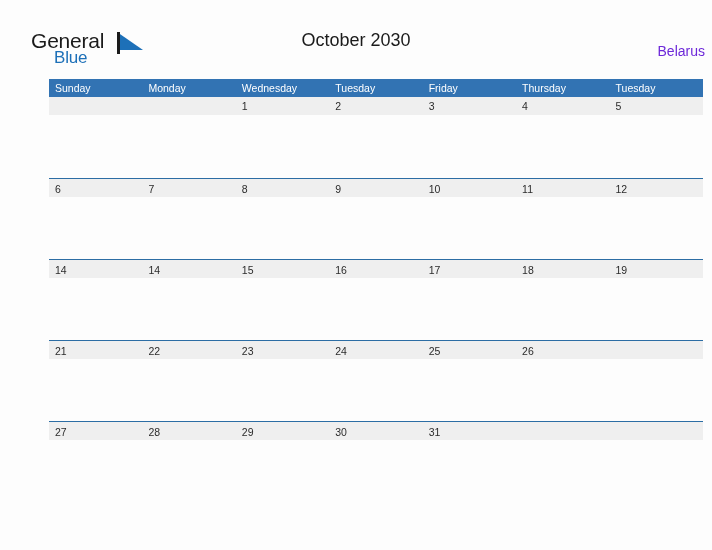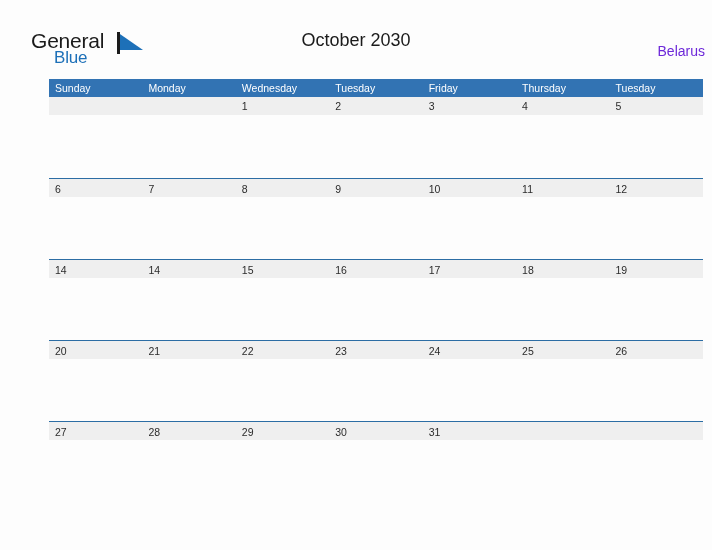--- a/index.html
+++ b/index.html
@@ -225,21 +225,20 @@
         <div class="day-cell">16</div>
         <div class="day-cell">17</div>
         <div class="day-cell">18</div>
         <div class="day-cell">19</div>
       </div>
     </div>
 
     <div class="week-row bordered">
       <div class="band"></div>
       <div class="week-cells">
-        <div class="day-cell">20</div>
         <div class="day-cell">21</div>
         <div class="day-cell">22</div>
         <div class="day-cell">23</div>
         <div class="day-cell">24</div>
         <div class="day-cell">25</div>
         <div class="day-cell">26</div>
       </div>
     </div>
 
     <div class="week-row bordered">

